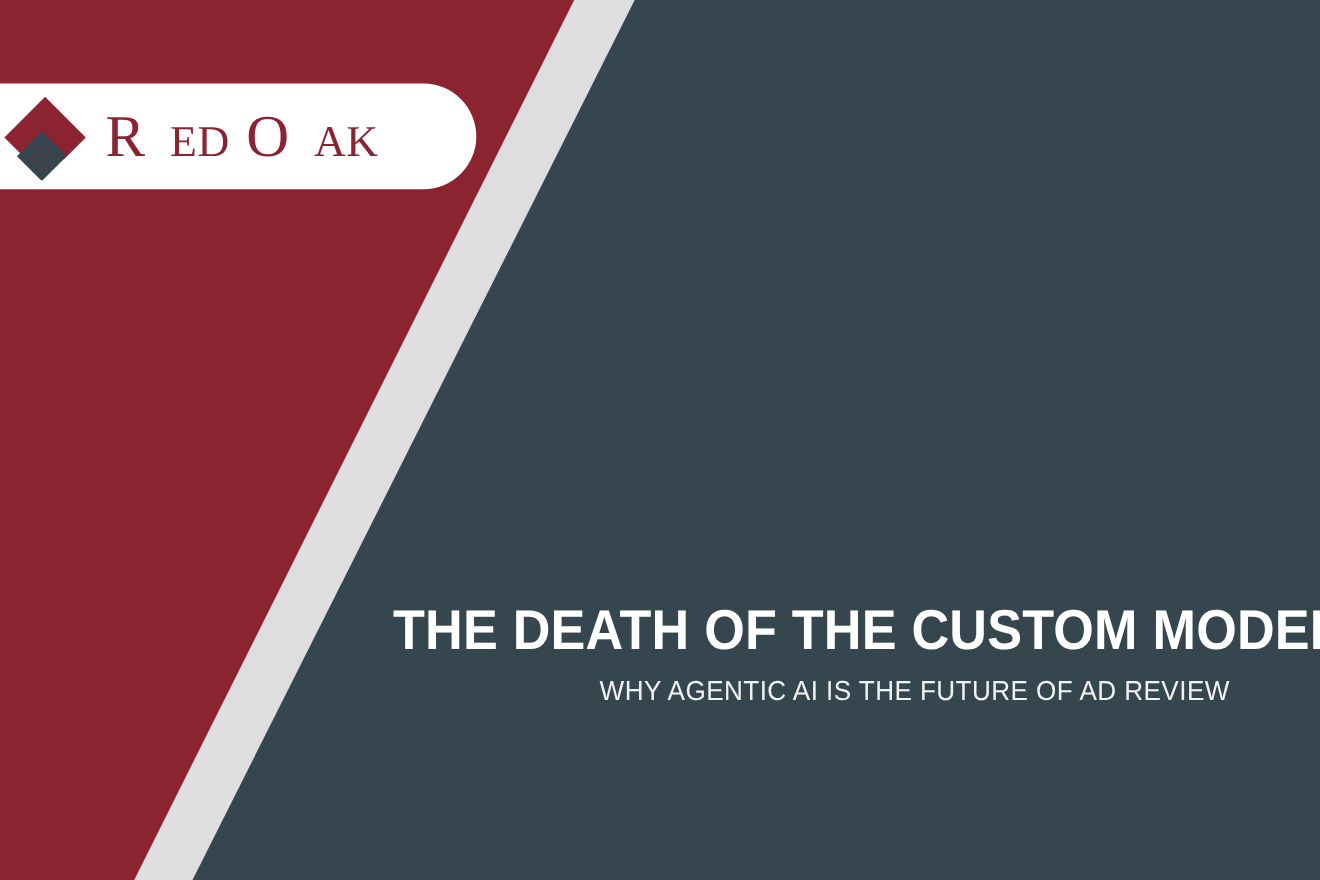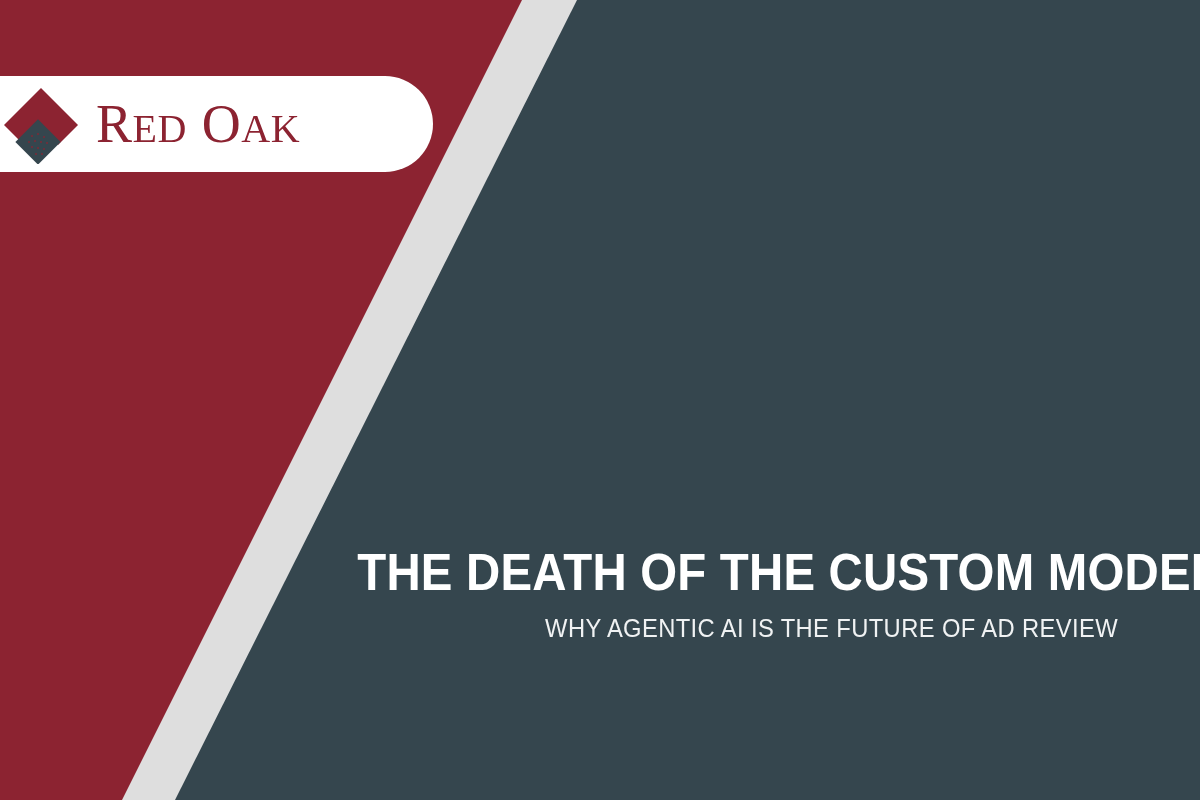--- a/index.html
+++ b/index.html
@@ -85,20 +85,21 @@
     line-height: 1;
     white-space: nowrap;
     display: flex;
     align-items: baseline;
   }
   .logo-word .cap {
     font-size: 54px;
   }
   .logo-word .sc {
     font-size: 40px;
+    margin-left: 22px;
   }
   .logo-word .gap {
     display: inline-block;
     width: 15px;
   }
 
   
   .headline-block {
     position: absolute;
     left: 300px;

